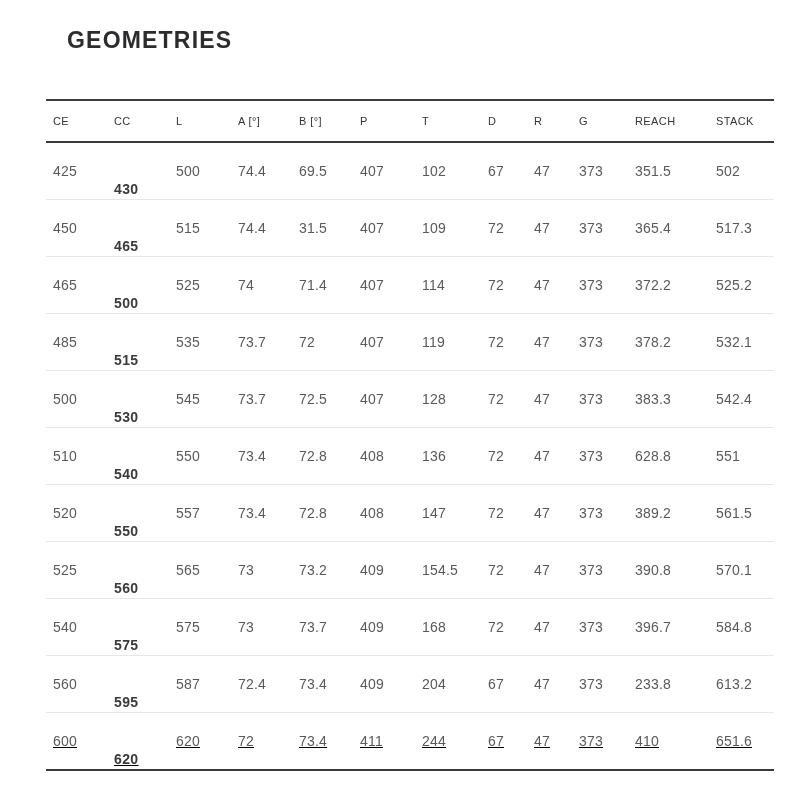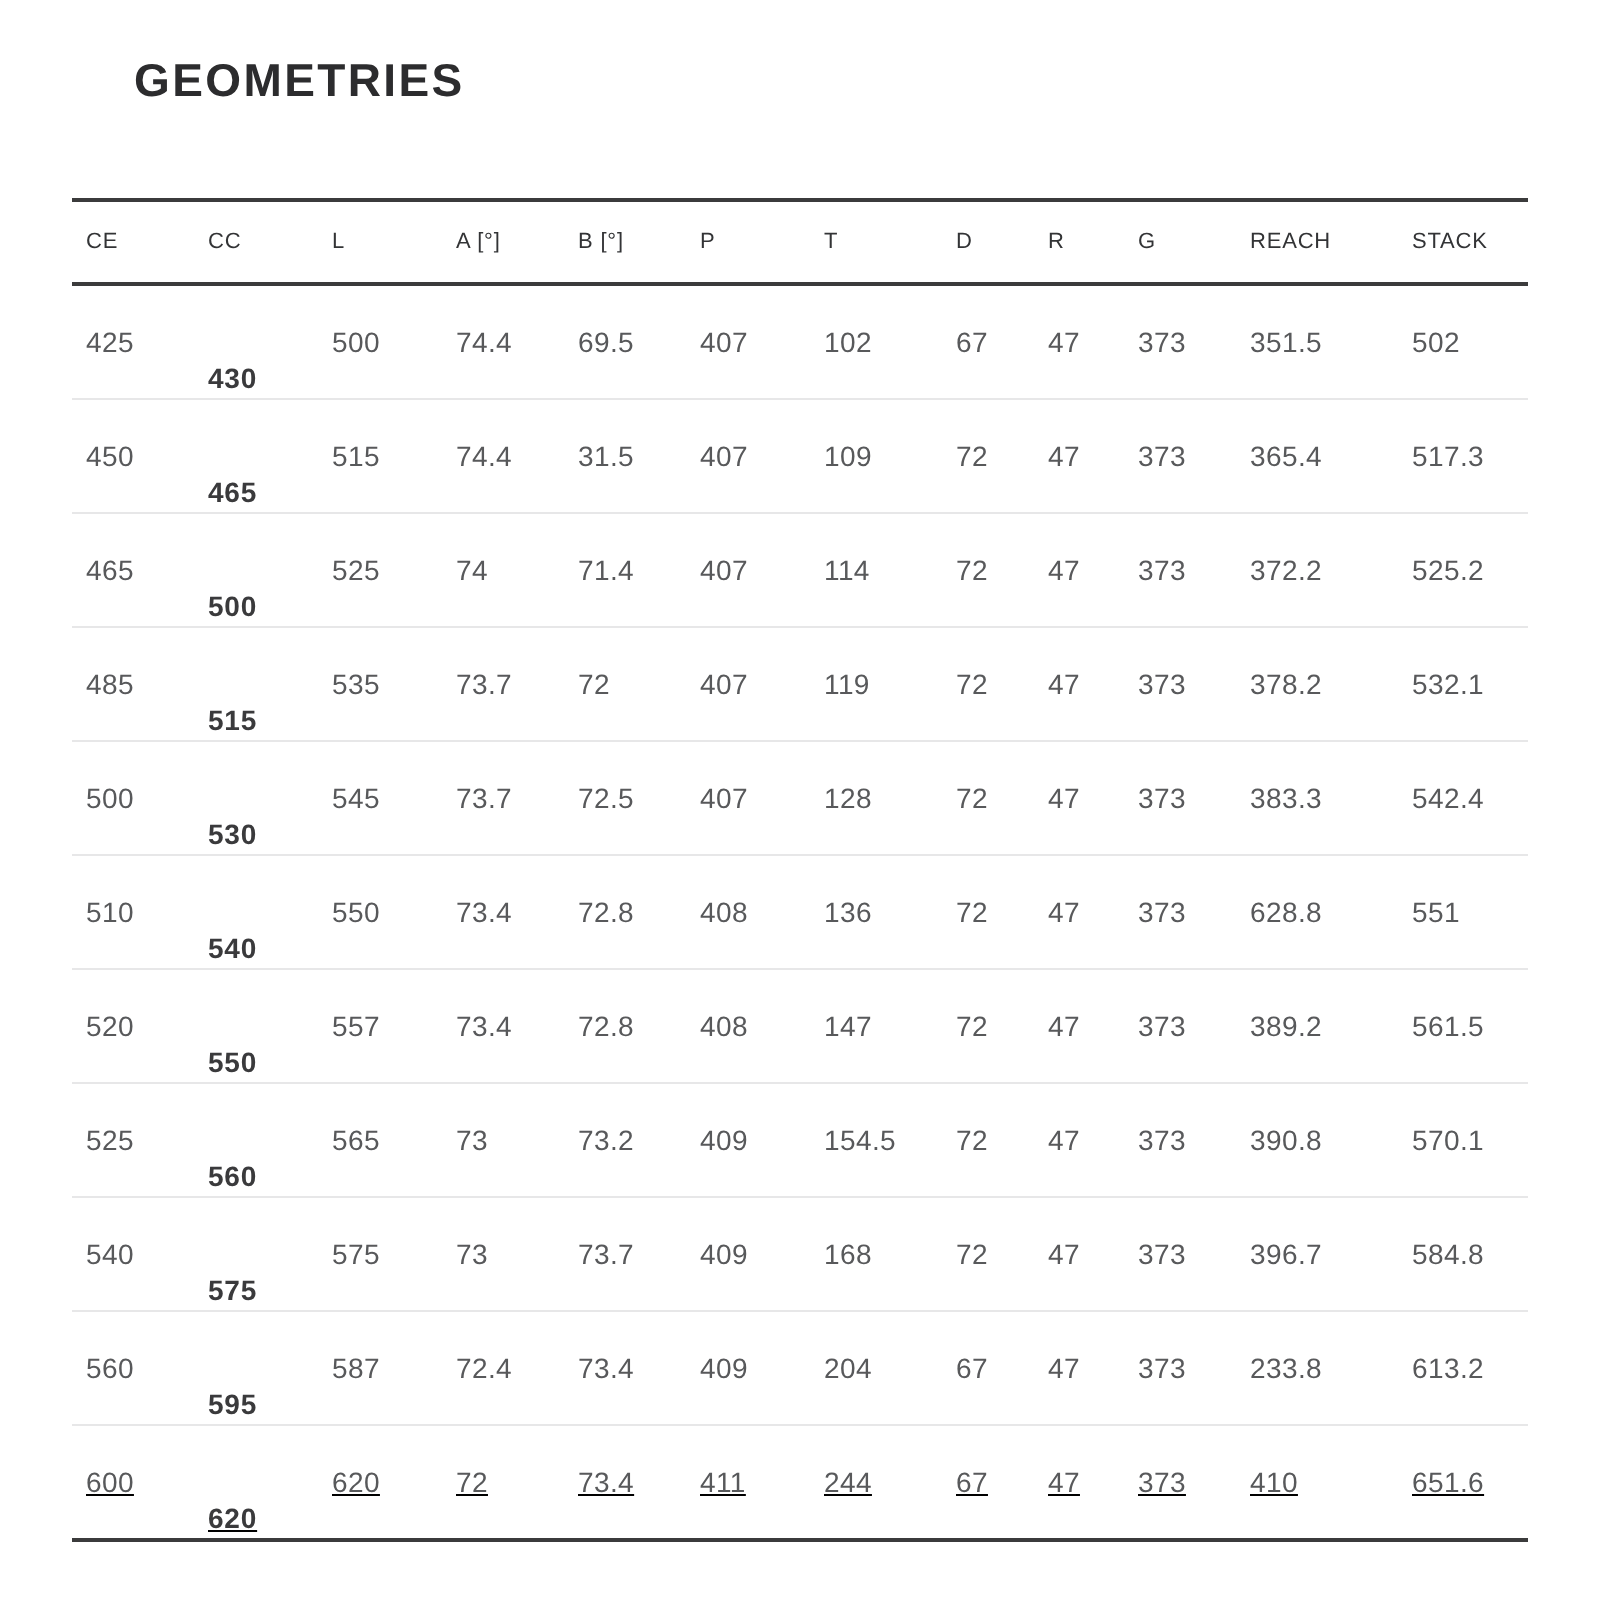--- a/index.html
+++ b/index.html
@@ -20,21 +20,21 @@
     left: 38px;
     top: 27px;
     font-size: 23px;
     font-weight: 600;
     letter-spacing: 1.2px;
     color: #2c2c2e;
     margin-left: 29px;
   }
   .geo-table {
     position: absolute;
-    left: 36px;
+    left: 46px;
     top: 99px;
     width: 728px;
   }
   .grid-row {
     display: grid;
     grid-template-columns: 61px 62px 62px 61px 61px 62px 66px 46px 45px 56px 81px 1fr;
     padding-left: 7px;
     align-items: center;
   }
   .header-row {

